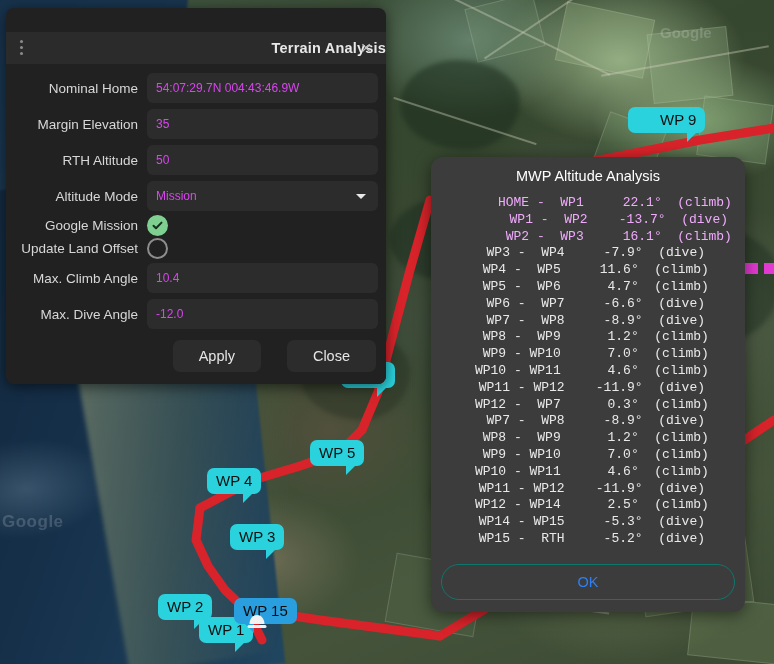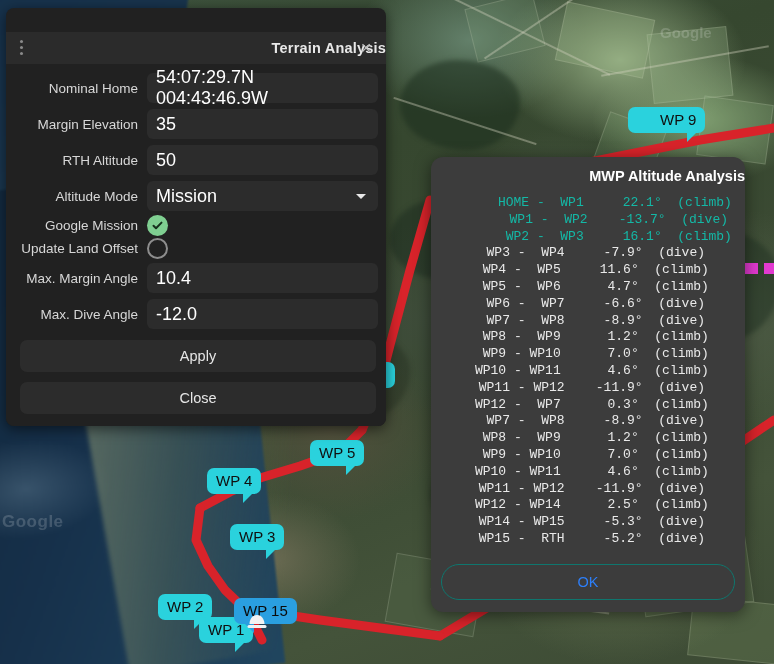--- a/index.html
+++ b/index.html
@@ -163,22 +163,22 @@
     color: #d7d7d7;
     flex: 0 0 auto;
   }
   .fr-input {
     flex: 1 1 auto;
     background: #2c2c2c;
     border-radius: 6px;
     height: 30px;
     display: flex; align-items: center;
     padding: 0 9px;
-    font-size: 18px;
-    color: #ffffff;
+    font-size: 12px;
+    color: #d946ef;
     position: relative;
     cursor: text;
   }
   .fr-select { cursor: pointer; }
   .caret {
     position: absolute; right: 12px; top: 13px;
     width: 0; height: 0;
     border-left: 5px solid transparent;
     border-right: 5px solid transparent;
     border-top: 5px solid #e8e8e8;
@@ -186,23 +186,22 @@
   .fr-check { padding: 1px 8px; }
   .chk {
     width: 21px; height: 21px; border-radius: 50%;
     display: flex; align-items: center; justify-content: center;
     cursor: pointer; flex: 0 0 auto;
   }
   .chk.on { background: #7fcf91; }
   .chk.off { border: 2px solid #8d8d8d; background: transparent; }
   .chk.on svg { display: block; }
   .td-actions {
-    display: flex; justify-content: flex-end; gap: 10px;
+    display: flex; justify-content: flex-end; gap: 26px;
     padding: 8px 10px 2px 10px;
-    flex-direction: column;
   }
   .btn {
     background: #2c2c2c;
     border: none;
     border-radius: 7px;
     color: #e6e6e6;
     font-size: 14.5px;
     font-family: "Liberation Sans", sans-serif;
     padding: 8px 26px;
     cursor: pointer;
@@ -212,38 +211,38 @@
   #mwp-panel {
     position: absolute;
     left: 431px; top: 157px;
     width: 314px;
     background: #3c3c3c;
     border-radius: 12px;
     box-shadow: 0 3px 16px rgba(0,0,0,0.5);
     overflow: hidden;
   }
   .mwp-title {
-    text-align: right;
+    text-align: center;
     color: #ffffff;
     font-size: 14.5px;
-    font-weight: 700;
+    font-weight: 400;
     padding: 11px 0 9px 0;
     font-family: "Liberation Sans", sans-serif;
   }
   .mwp-rows {
     padding: 2px 0 12px 0;
     font-family: "Liberation Mono", monospace;
     font-size: 13px;
     line-height: 16.8px;
     color: #e9e9e9;
     white-space: pre;
     text-align: center;
   }
   .mwp-row { display: block; }
-  .mwp-row.warn { color: #14b8a6; margin-left: 46px; }
+  .mwp-row.warn { color: #f0abfc; margin-left: 46px; }
   .mwp-footer { padding: 4px 10px 12px 10px; }
   .mwp-ok {
     display: block;
     width: 100%;
     background: transparent;
     border: 1px solid #0f766e;
     border-radius: 18px;
     color: #2d7ff9;
     font-size: 14.5px;
     font-family: "Liberation Sans", sans-serif;
@@ -361,21 +360,21 @@
           </svg>
         </div>
       </div>
 
       <div class="fr fr-check">
         <div class="fr-label">Update Land Offset</div>
         <div class="chk off"></div>
       </div>
 
       <div class="fr">
-        <div class="fr-label">Max. Margin Angle</div>
+        <div class="fr-label">Max. Climb Angle</div>
         <div class="fr-input">10.4</div>
       </div>
 
       <div class="fr">
         <div class="fr-label">Max. Dive Angle</div>
         <div class="fr-input">-12.0</div>
       </div>
 
       <div class="td-actions">
         <button class="btn">Apply</button>

